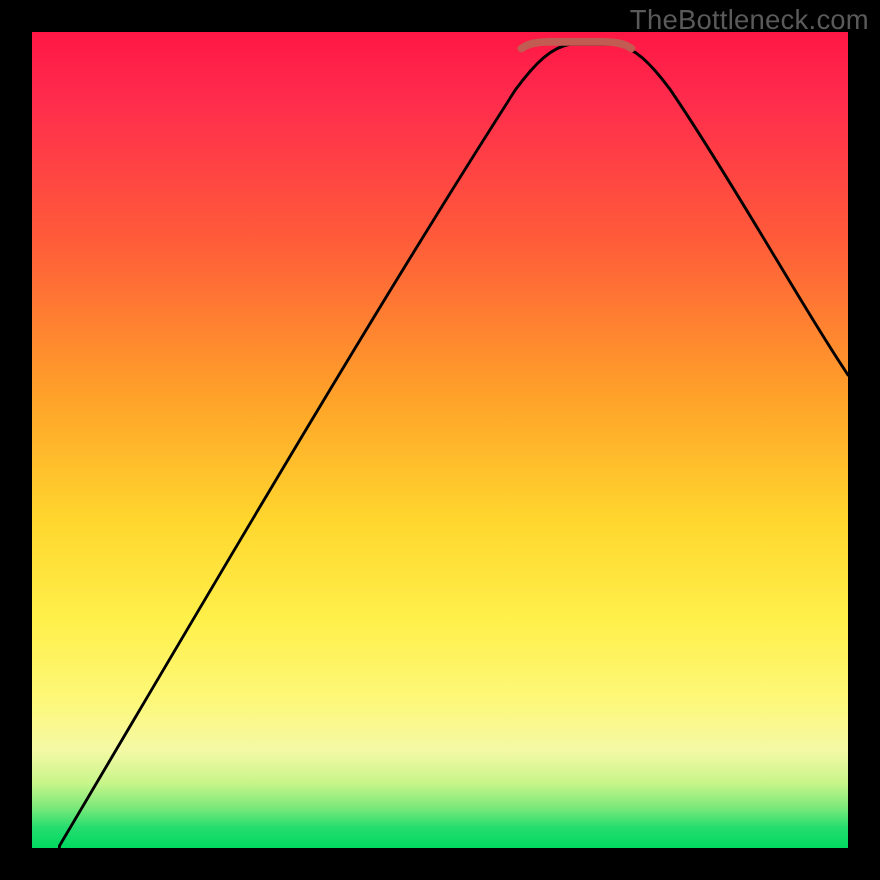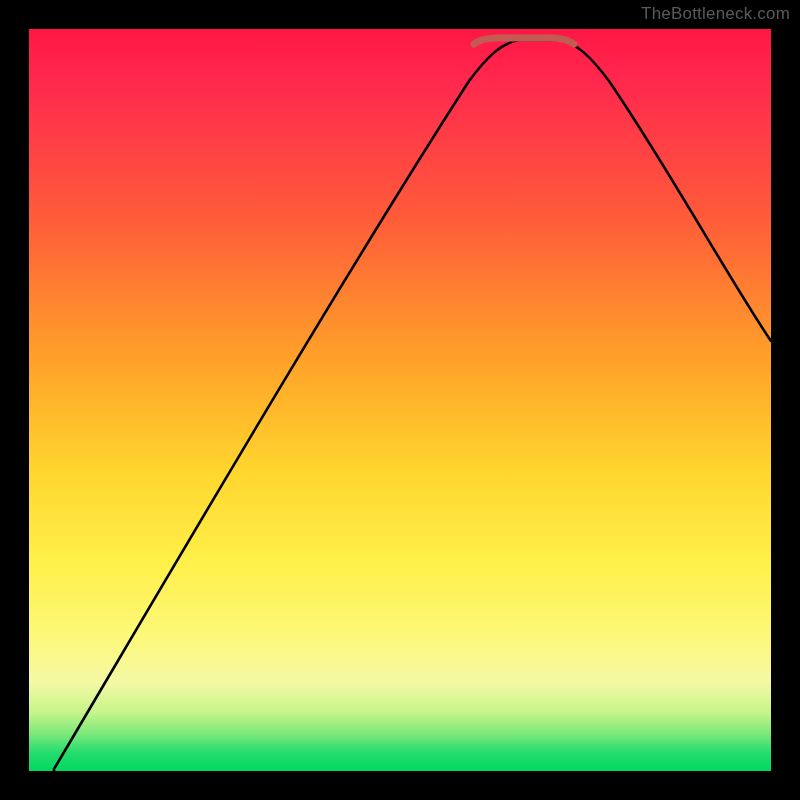--- a/index.html
+++ b/index.html
@@ -47,21 +47,21 @@
   .curve {
     position: absolute;
     inset: 0;
     pointer-events: none;
   }
   .credit {
     position: absolute;
     top: 4px;
     right: 10px;
     color: #5a5a5a;
-    font-size: 17px;
+    font-size: 25px;
     letter-spacing: 0.2px;
     font-weight: 500;
   }
 </style>
 </head>
 <body>
 
 <div class="frame">
 
   <div class="plot-area">

